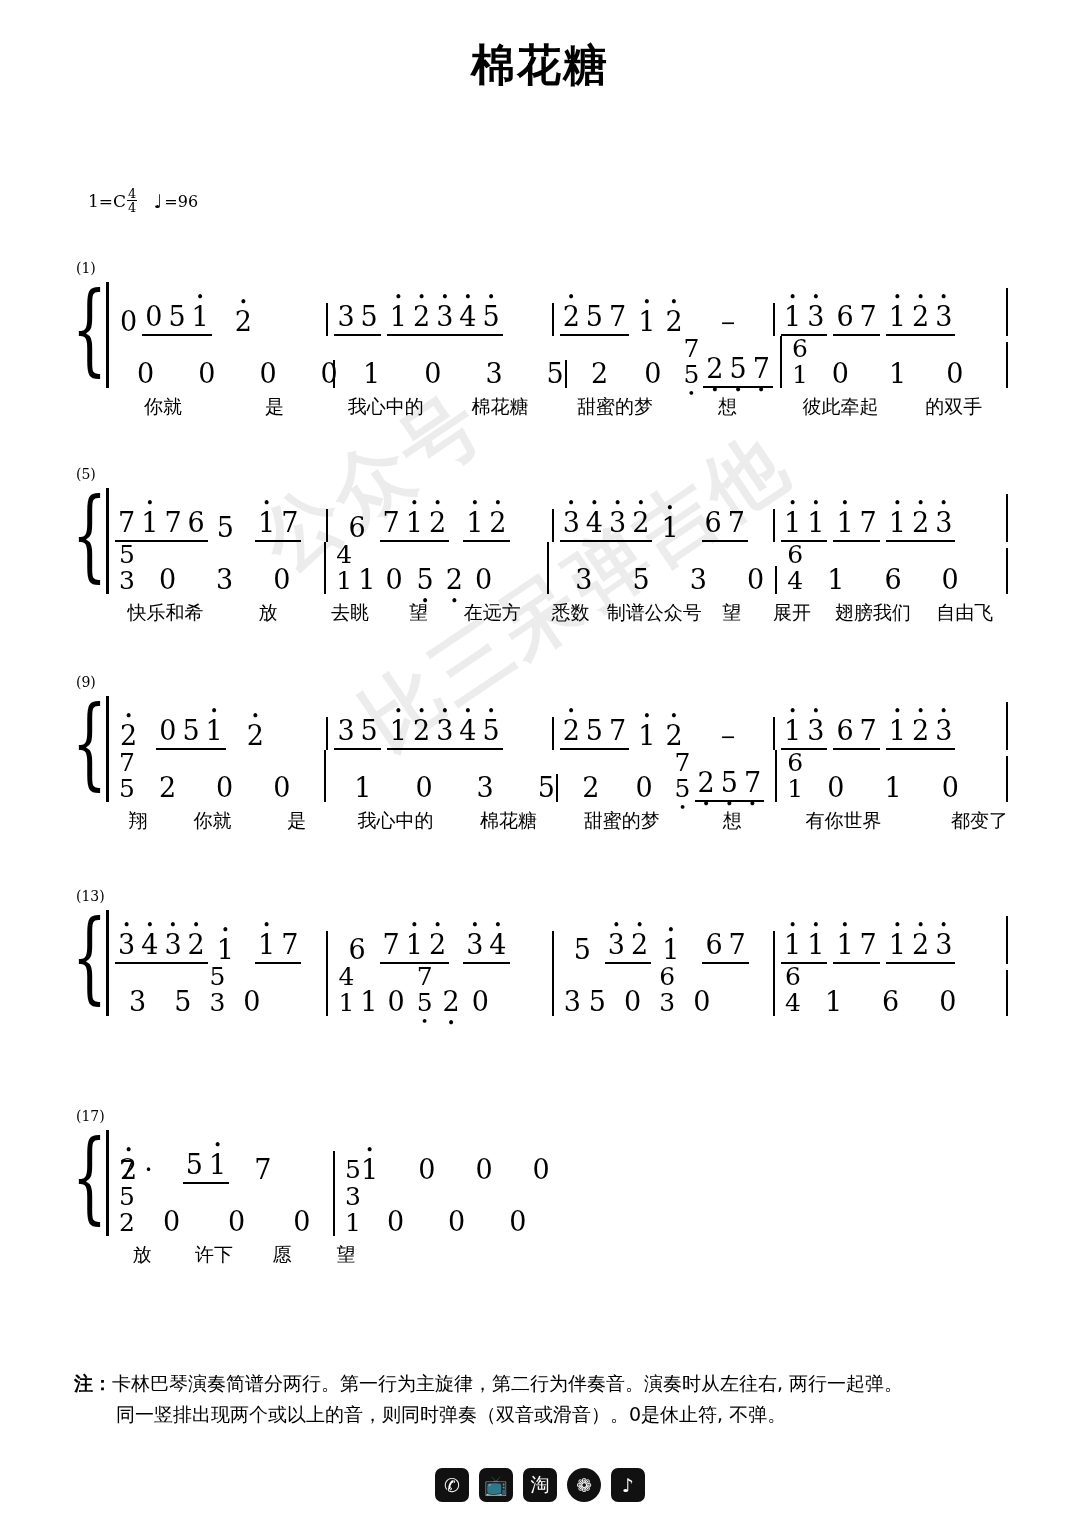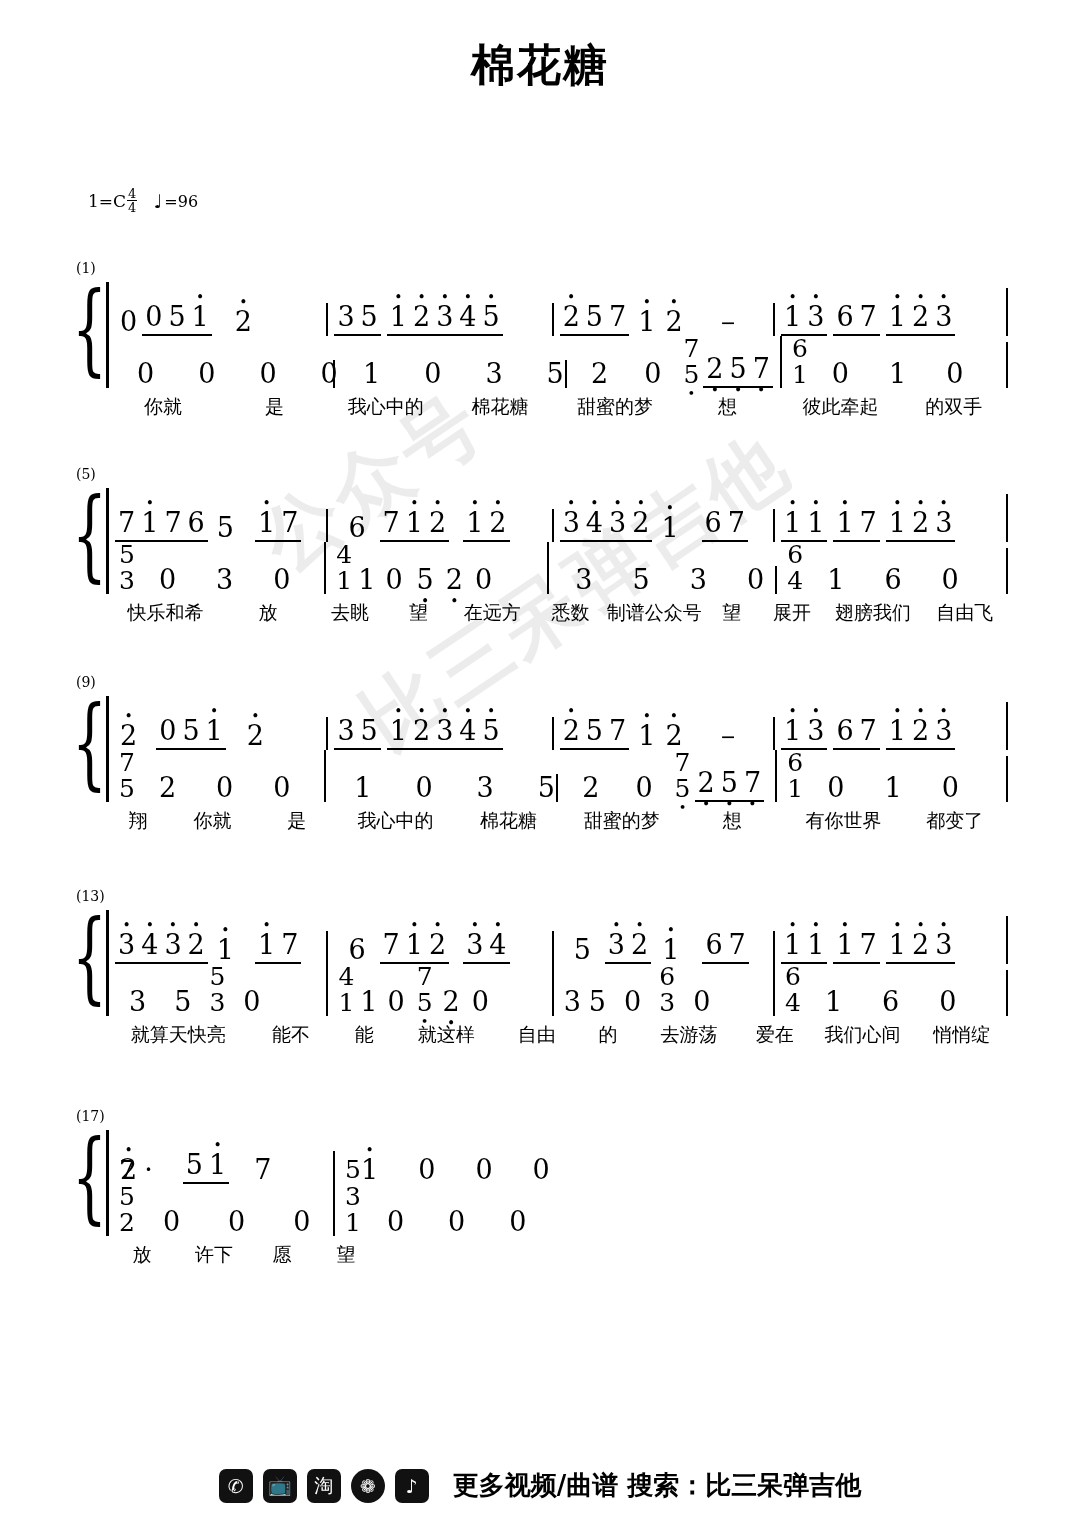--- a/index.html
+++ b/index.html
@@ -607,21 +607,21 @@
 
     <div class="lyrics">
       <span class="lyr" style="width:66px;">翔</span>
       <span class="lyr" style="width:88px;">你就</span>
       <span class="lyr" style="width:86px;">是</span>
       <span class="lyr" style="width:118px;">我心中的</span>
       <span class="lyr" style="width:116px;">棉花糖</span>
       <span class="lyr" style="width:118px;">甜蜜的梦</span>
       <span class="lyr" style="width:110px;">想</span>
       <span class="lyr" style="width:120px;">有你世界</span>
-      <span class="lyr" style="width:110px;">都变了</span>
+      <span class="lyr" style="width:110px;text-align:right;">都变了</span>
     </div>
   </div>
 
   <div class="system" style="top:910px;">
     <div class="measure-no">(13)</div>
     <div class="brace">{</div>
     <div class="staff">
 
       <div class="rowline melody">
         <div class="measure" style="width:226px;">
@@ -719,32 +719,20 @@
               <span class="s">4</span>
             </span>
           <span class="nt" style="padding:0 20px;">1</span>
           <span class="nt" style="padding:0 20px;">6</span>
           <span class="nt" style="padding:0 20px;">0</span>
         </div>
         <div style="border-left:2px solid #000; height:46px;"></div>
       </div>
     </div>
 
-    <div class="lyrics">
-      <span class="lyr" style="width:150px;">就算天快亮</span>
-      <span class="lyr" style="width:84px;">能不</span>
-      <span class="lyr" style="width:68px;">能</span>
-      <span class="lyr" style="width:102px;">就这样</span>
-      <span class="lyr" style="width:86px;">自由</span>
-      <span class="lyr" style="width:62px;">的</span>
-      <span class="lyr" style="width:106px;">去游荡</span>
-      <span class="lyr" style="width:72px;">爱在</span>
-      <span class="lyr" style="width:110px;">我们心间</span>
-      <span class="lyr" style="width:96px;">悄悄绽</span>
-    </div>
   </div>
 
   <div class="system" style="top:1130px;">
     <div class="measure-no">(17)</div>
     <div class="brace">{</div>
     <div class="staff">
 
       <div class="rowline melody">
         <div class="measure" style="width:226px;">
           <span class="nt">2<i class="up">•</i></span>
@@ -797,24 +785,27 @@
 
     <div class="lyrics">
       <span class="lyr" style="width:72px;">放</span>
       <span class="lyr" style="width:72px;">许下</span>
       <span class="lyr" style="width:64px;">愿</span>
       <span class="lyr" style="width:64px;">望</span>
     </div>
   </div>
 
   <div class="notes">
+    <div>
+      <b>注：</b><span>卡林巴琴演奏简谱分两行。第一行为主旋律，第二行为伴奏音。演奏时从左往右, 两行一起弹。</span>
+    </div>
+    <div style="margin-left:42px;">同一竖排出现两个或以上的音，则同时弹奏（双音或滑音）。0是休止符, 不弹。</div>
   </div>
 
   <div class="footer-bar">
     <span class="ficon">✆</span>
     <span class="ficon">📺</span>
     <span class="ficon">淘</span>
     <span class="ficon round">❁</span>
     <span class="ficon">♪</span>
-    <span class="footer-text">更多视频/曲谱 搜索：比三呆弹吉他</span>
   </div>
 
 </div>
 
 </body></html>

